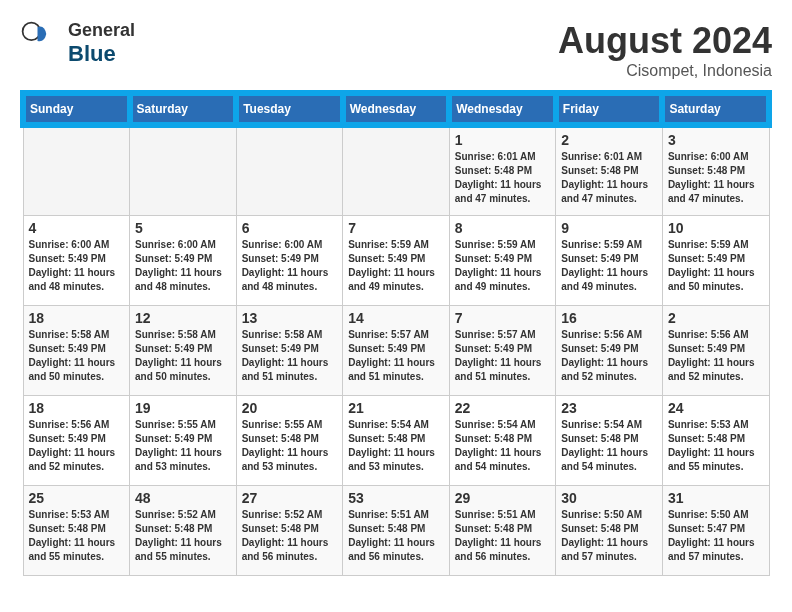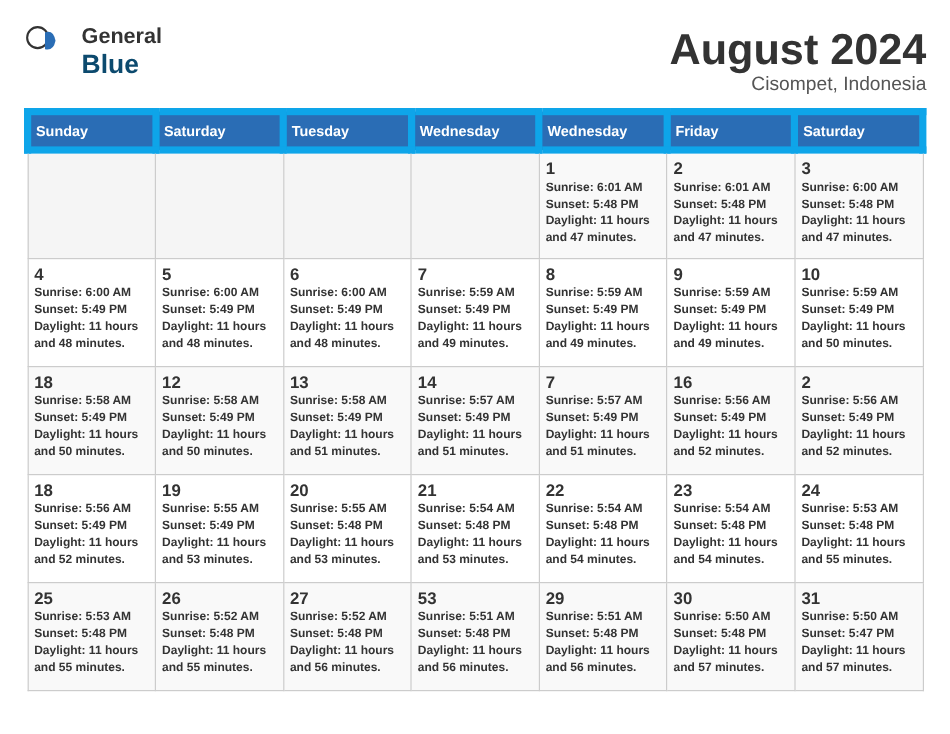--- a/index.html
+++ b/index.html
@@ -305,21 +305,21 @@
       </tr>
       <tr>
         <td>
           <span class="day-num">25</span>
           <div class="day-info" style="white-space: pre-line;">Sunrise: 5:53 AM
 Sunset: 5:48 PM
 Daylight: 11 hours
 and 55 minutes.</div>
         </td>
         <td>
-          <span class="day-num">26</span>
+          <span class="day-num">48</span>
           <div class="day-info" style="white-space: pre-line;">Sunrise: 5:52 AM
 Sunset: 5:48 PM
 Daylight: 11 hours
 and 55 minutes.</div>
         </td>
         <td>
           <span class="day-num">27</span>
           <div class="day-info" style="white-space: pre-line;">Sunrise: 5:52 AM
 Sunset: 5:48 PM
 Daylight: 11 hours

